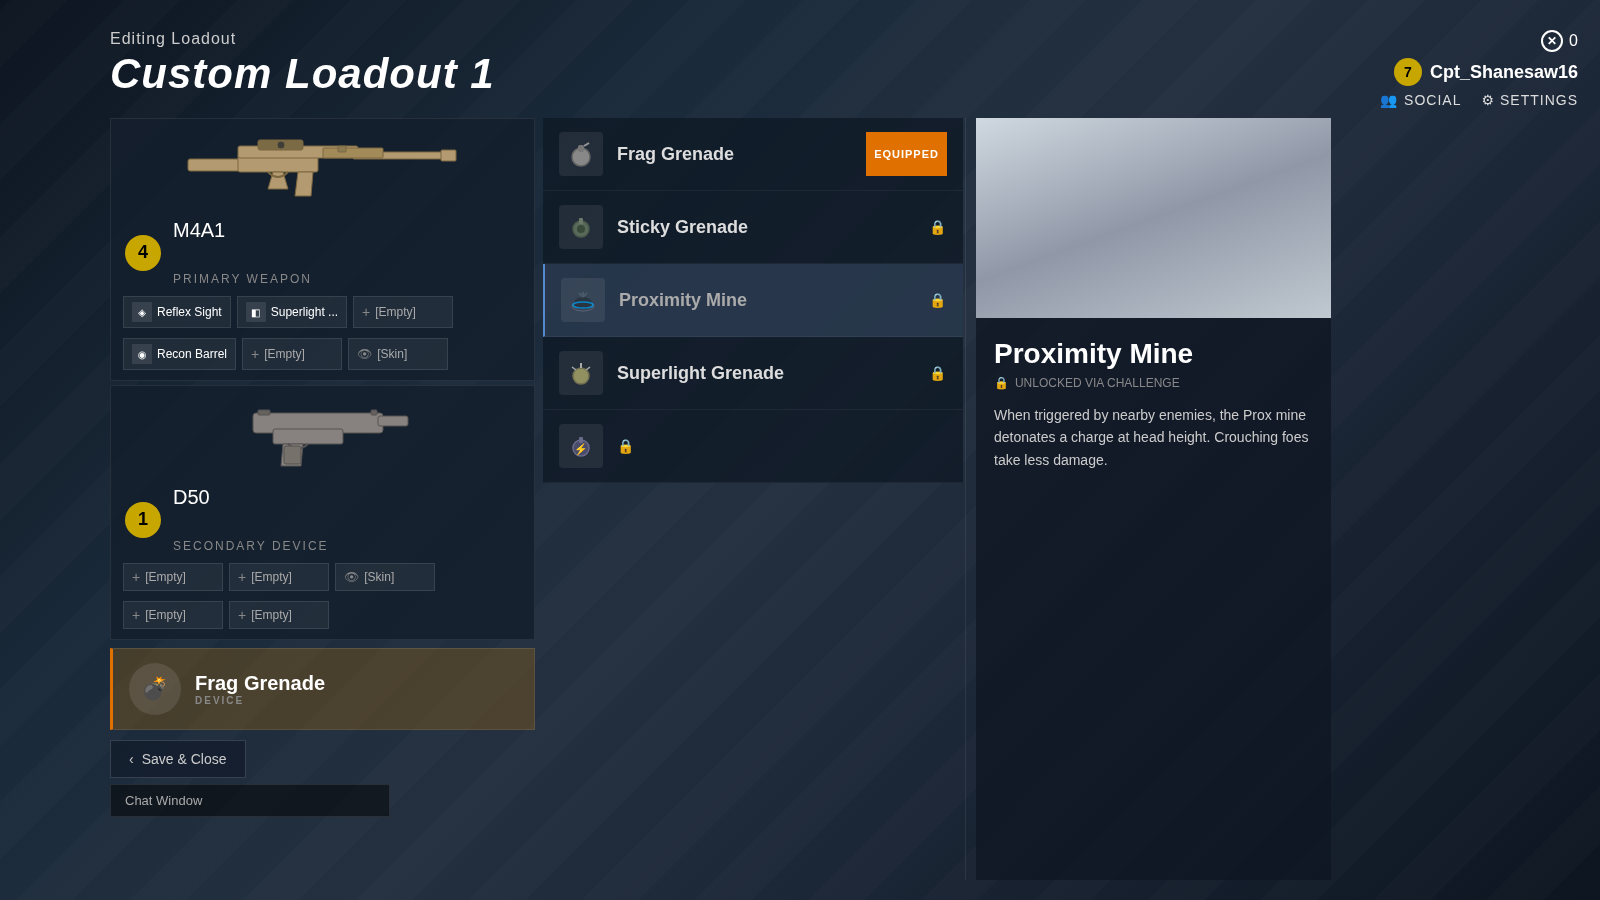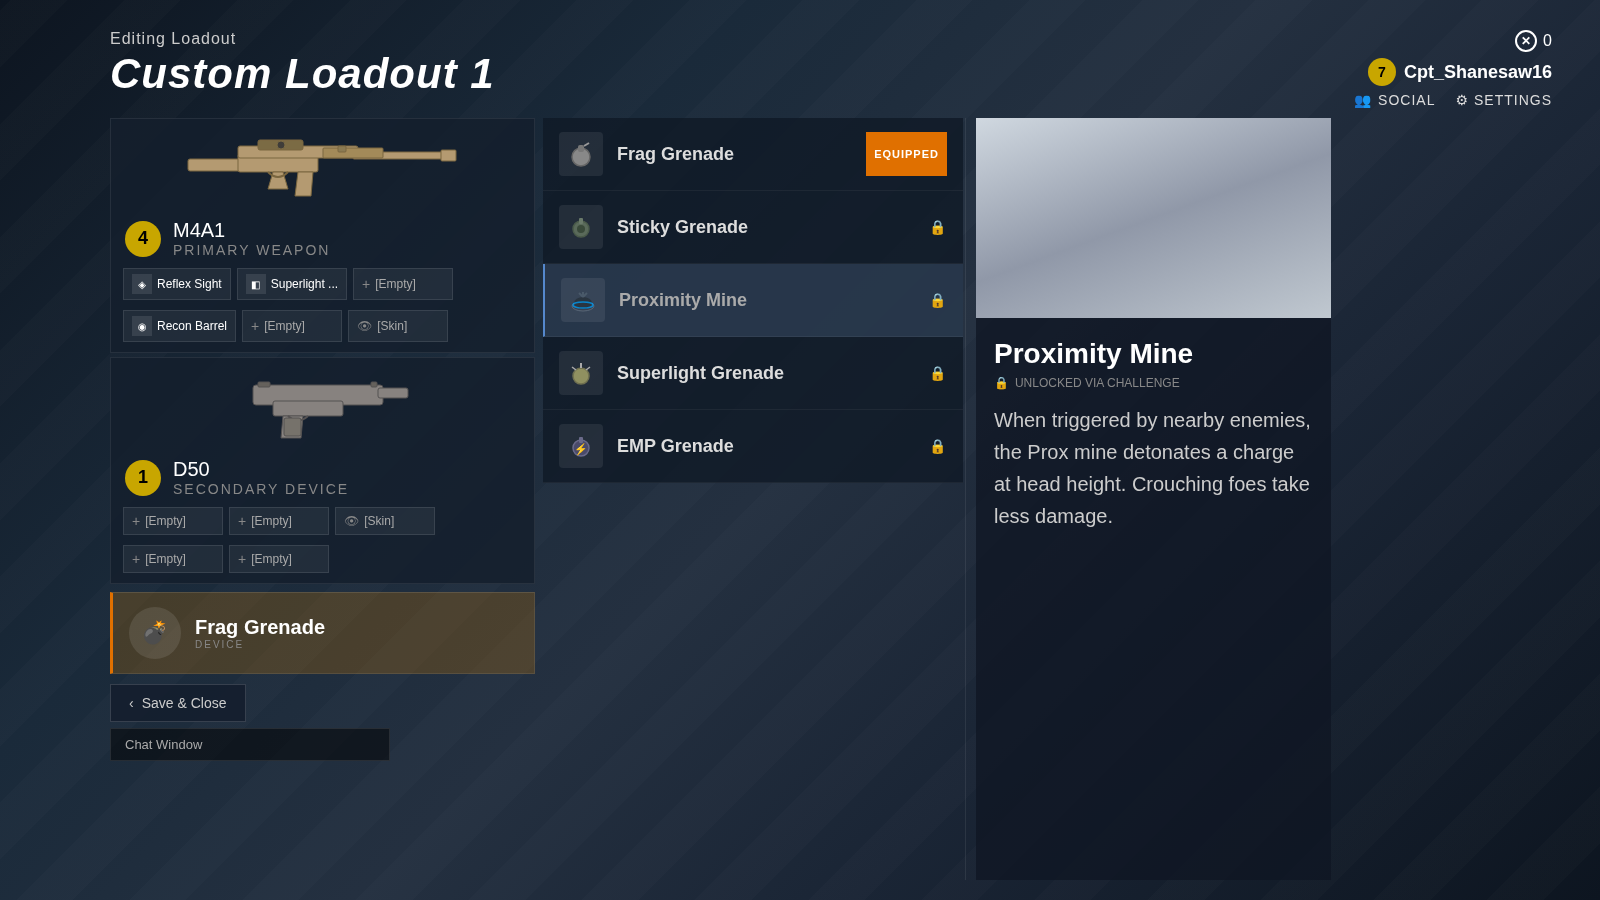--- a/index.html
+++ b/index.html
@@ -42,21 +42,21 @@
       height: 900px;
       display: flex;
       flex-direction: column;
     }
 
     
     .top-bar {
       display: flex;
       justify-content: space-between;
       align-items: flex-start;
-      padding: 30px 48px 10px 110px;
+      padding: 30px 22px 10px 110px;
     }
 
     .loadout-title-area {}
     .editing-label {
       font-size: 16px;
       color: #ccc;
       letter-spacing: 1px;
       margin-bottom: 2px;
     }
     .loadout-name {
@@ -166,23 +166,24 @@
       flex-shrink: 0;
     }
 
     .weapon-info {}
     .weapon-name {
       font-size: 20px;
       font-weight: normal;
       color: #fff;
     }
     .weapon-type {
-      font-size: 14px;
+      font-size: 12px;
       color: #888;
       letter-spacing: 2px;
+      margin-top: 30px;
     }
 
     .weapon-image-area {
       display: flex;
       justify-content: center;
       align-items: center;
       height: 90px;
       padding: 0 20px;
     }
 
@@ -251,20 +252,21 @@
 
     .device-info {}
     .device-name {
       font-size: 20px;
       font-weight: bold;
     }
     .device-type {
       font-size: 10px;
       color: #888;
       letter-spacing: 2px;
+      font-weight: bold;
     }
 
     
     .save-row {
       padding: 10px 0 0 0;
     }
     .save-btn {
       background: rgba(20, 30, 45, 0.9);
       border: 1px solid rgba(255,255,255,0.15);
       color: #ccc;
@@ -391,21 +393,21 @@
       display: flex;
       align-items: center;
       gap: 6px;
       font-size: 12px;
       color: #888;
       margin-bottom: 14px;
     }
     .unlock-row .lock-sm { font-size: 12px; }
 
     .item-description {
-      font-size: 20px;
+      font-size: 14px;
       color: #ccc;
       line-height: 1.6;
     }
 
     
     .panel-divider {
       width: 1px;
       background: rgba(255,255,255,0.08);
       margin: 0 2px;
     }
@@ -645,21 +647,20 @@
             <span class="lock-icon">🔒</span>
           </div>
           <div class="device-list-item">
             <div class="device-list-icon">
               <svg width="28" height="28" viewBox="0 0 28 28">
                 <circle cx="14" cy="16" r="8" fill="#4a4a6a" stroke="#6a6a8a" stroke-width="1.5"></circle>
                 <text x="14" y="21" text-anchor="middle" font-size="11" fill="#aaaaff">⚡</text>
                 <rect x="12" y="5" width="4" height="6" rx="1" fill="#6a6a8a"></rect>
               </svg>
             </div>
-            <span class="device-list-name">EMP Grenade</span>
             <span class="lock-icon">🔒</span>
           </div>
         </div>
     </div>
 
     <div class="panel-divider"></div>
 
     <div class="right-panel">
       <div class="item-preview-img">
 

